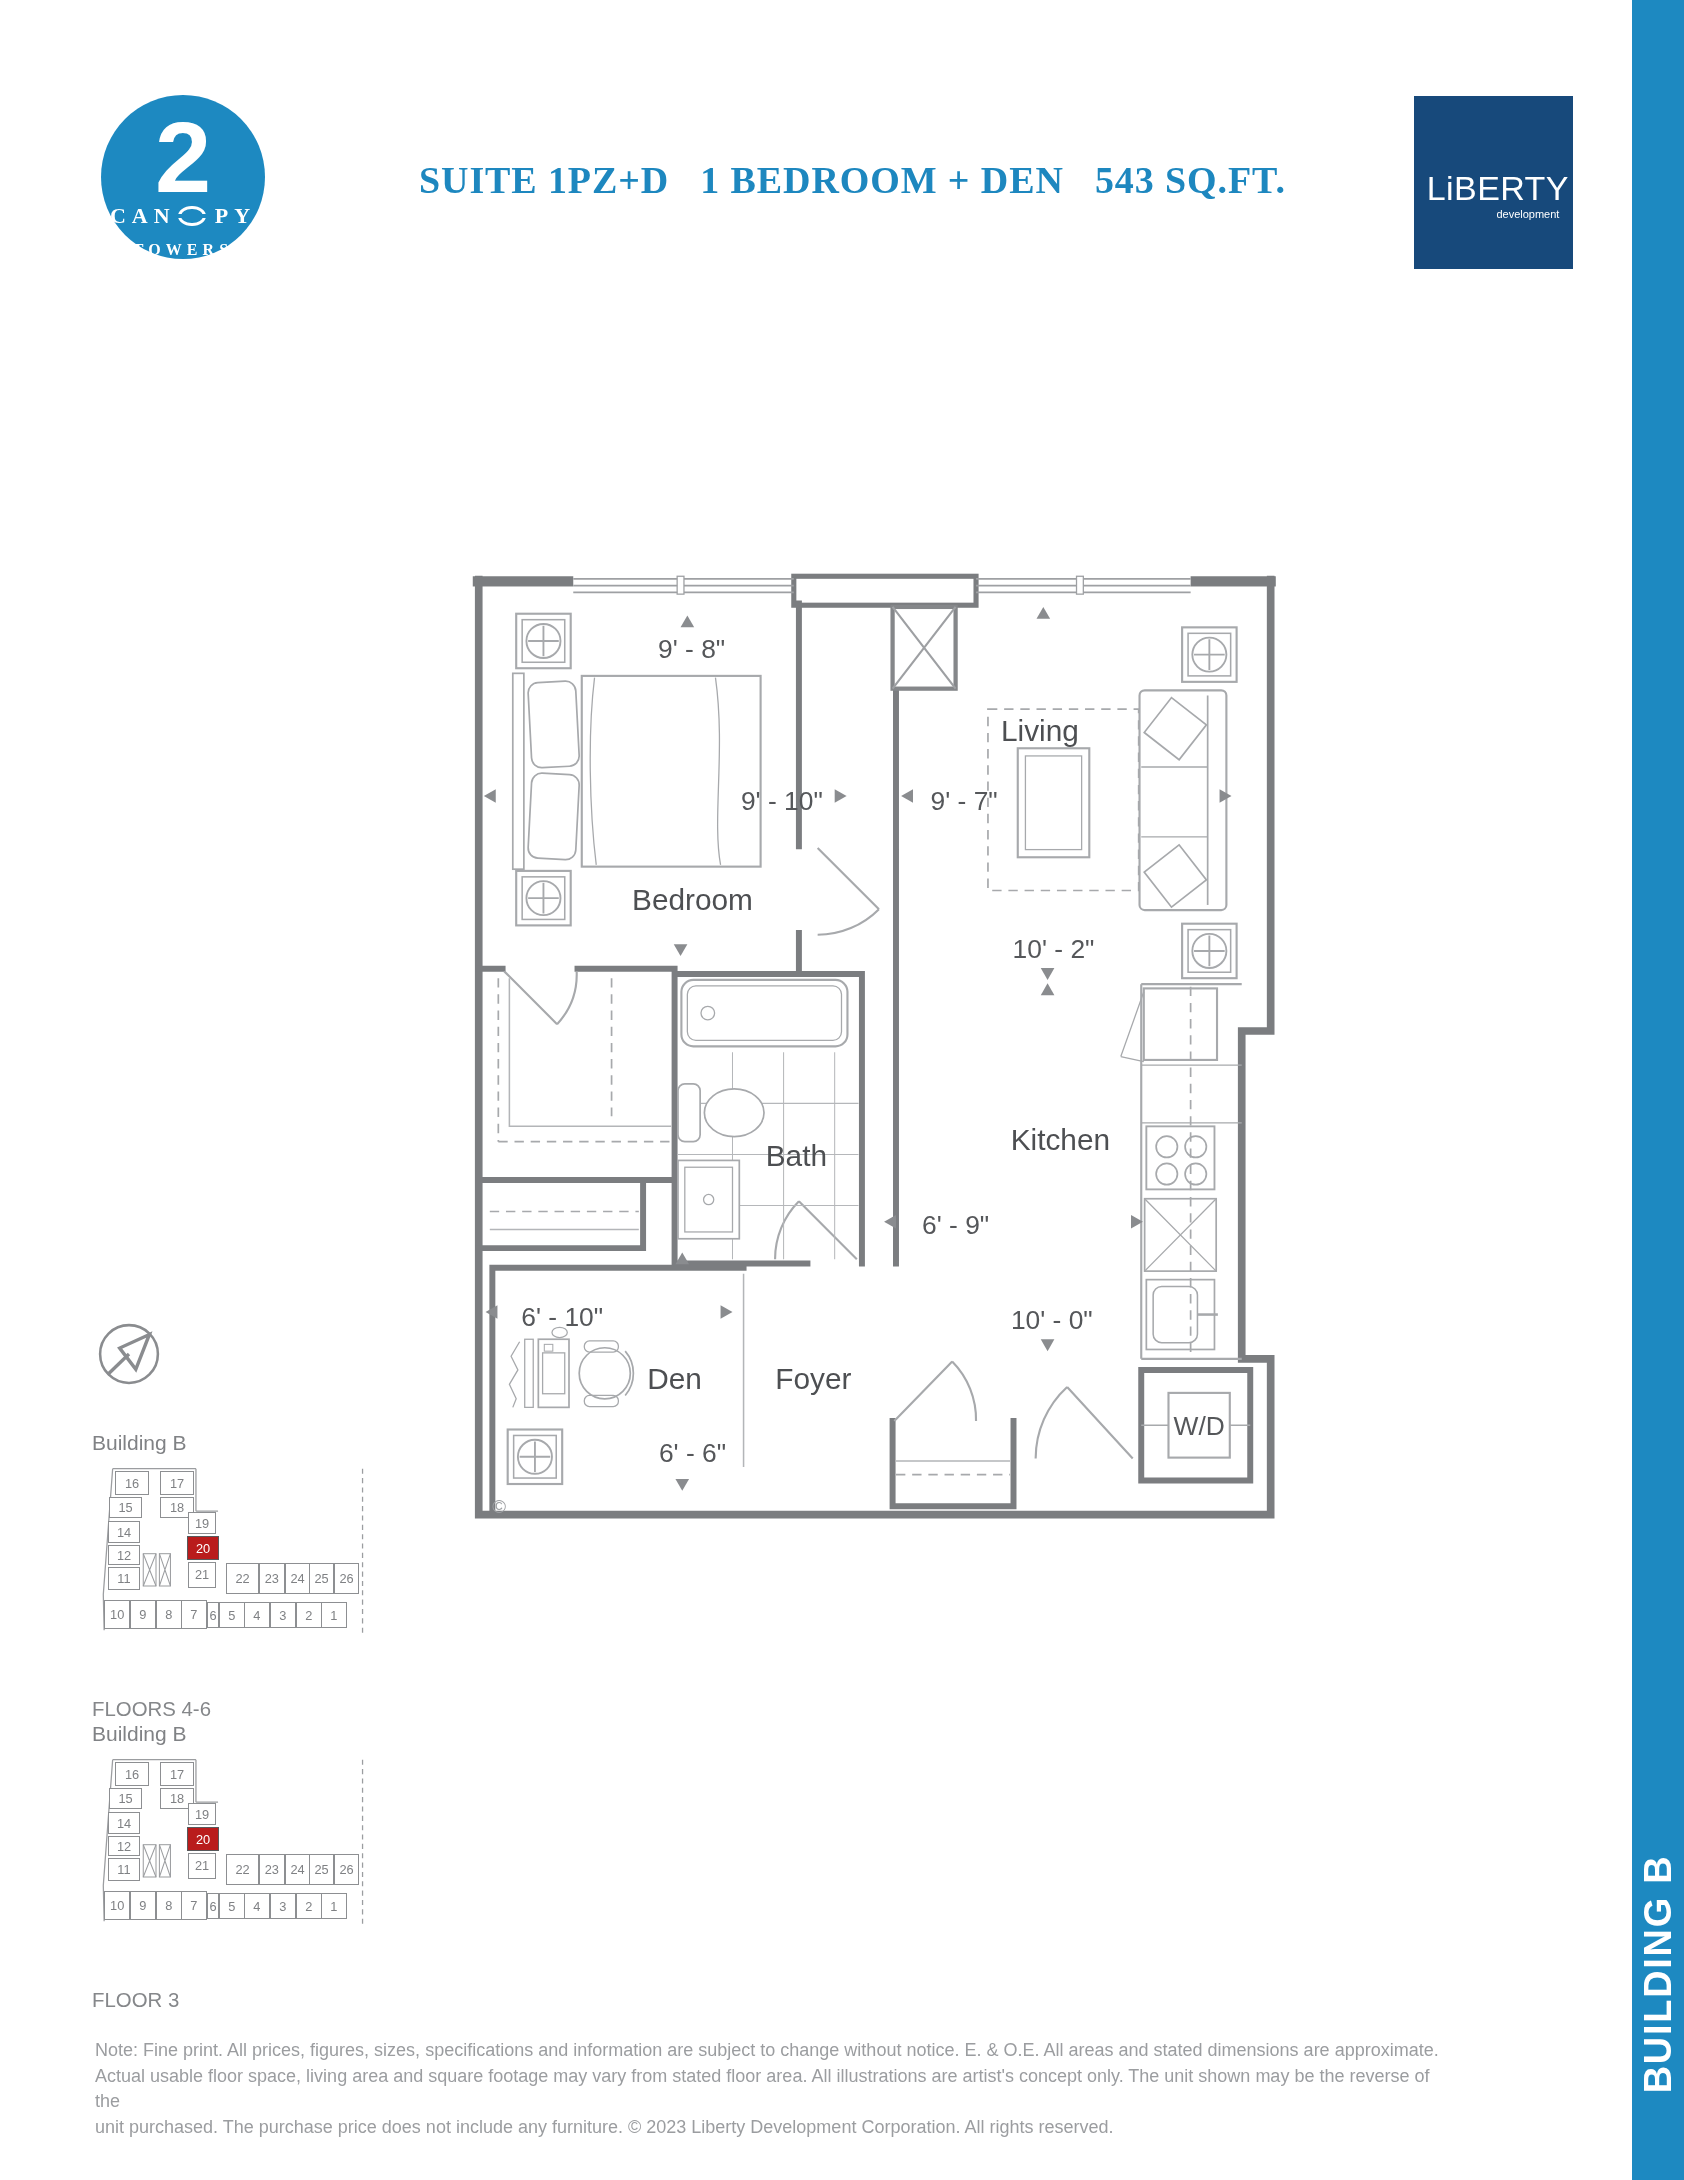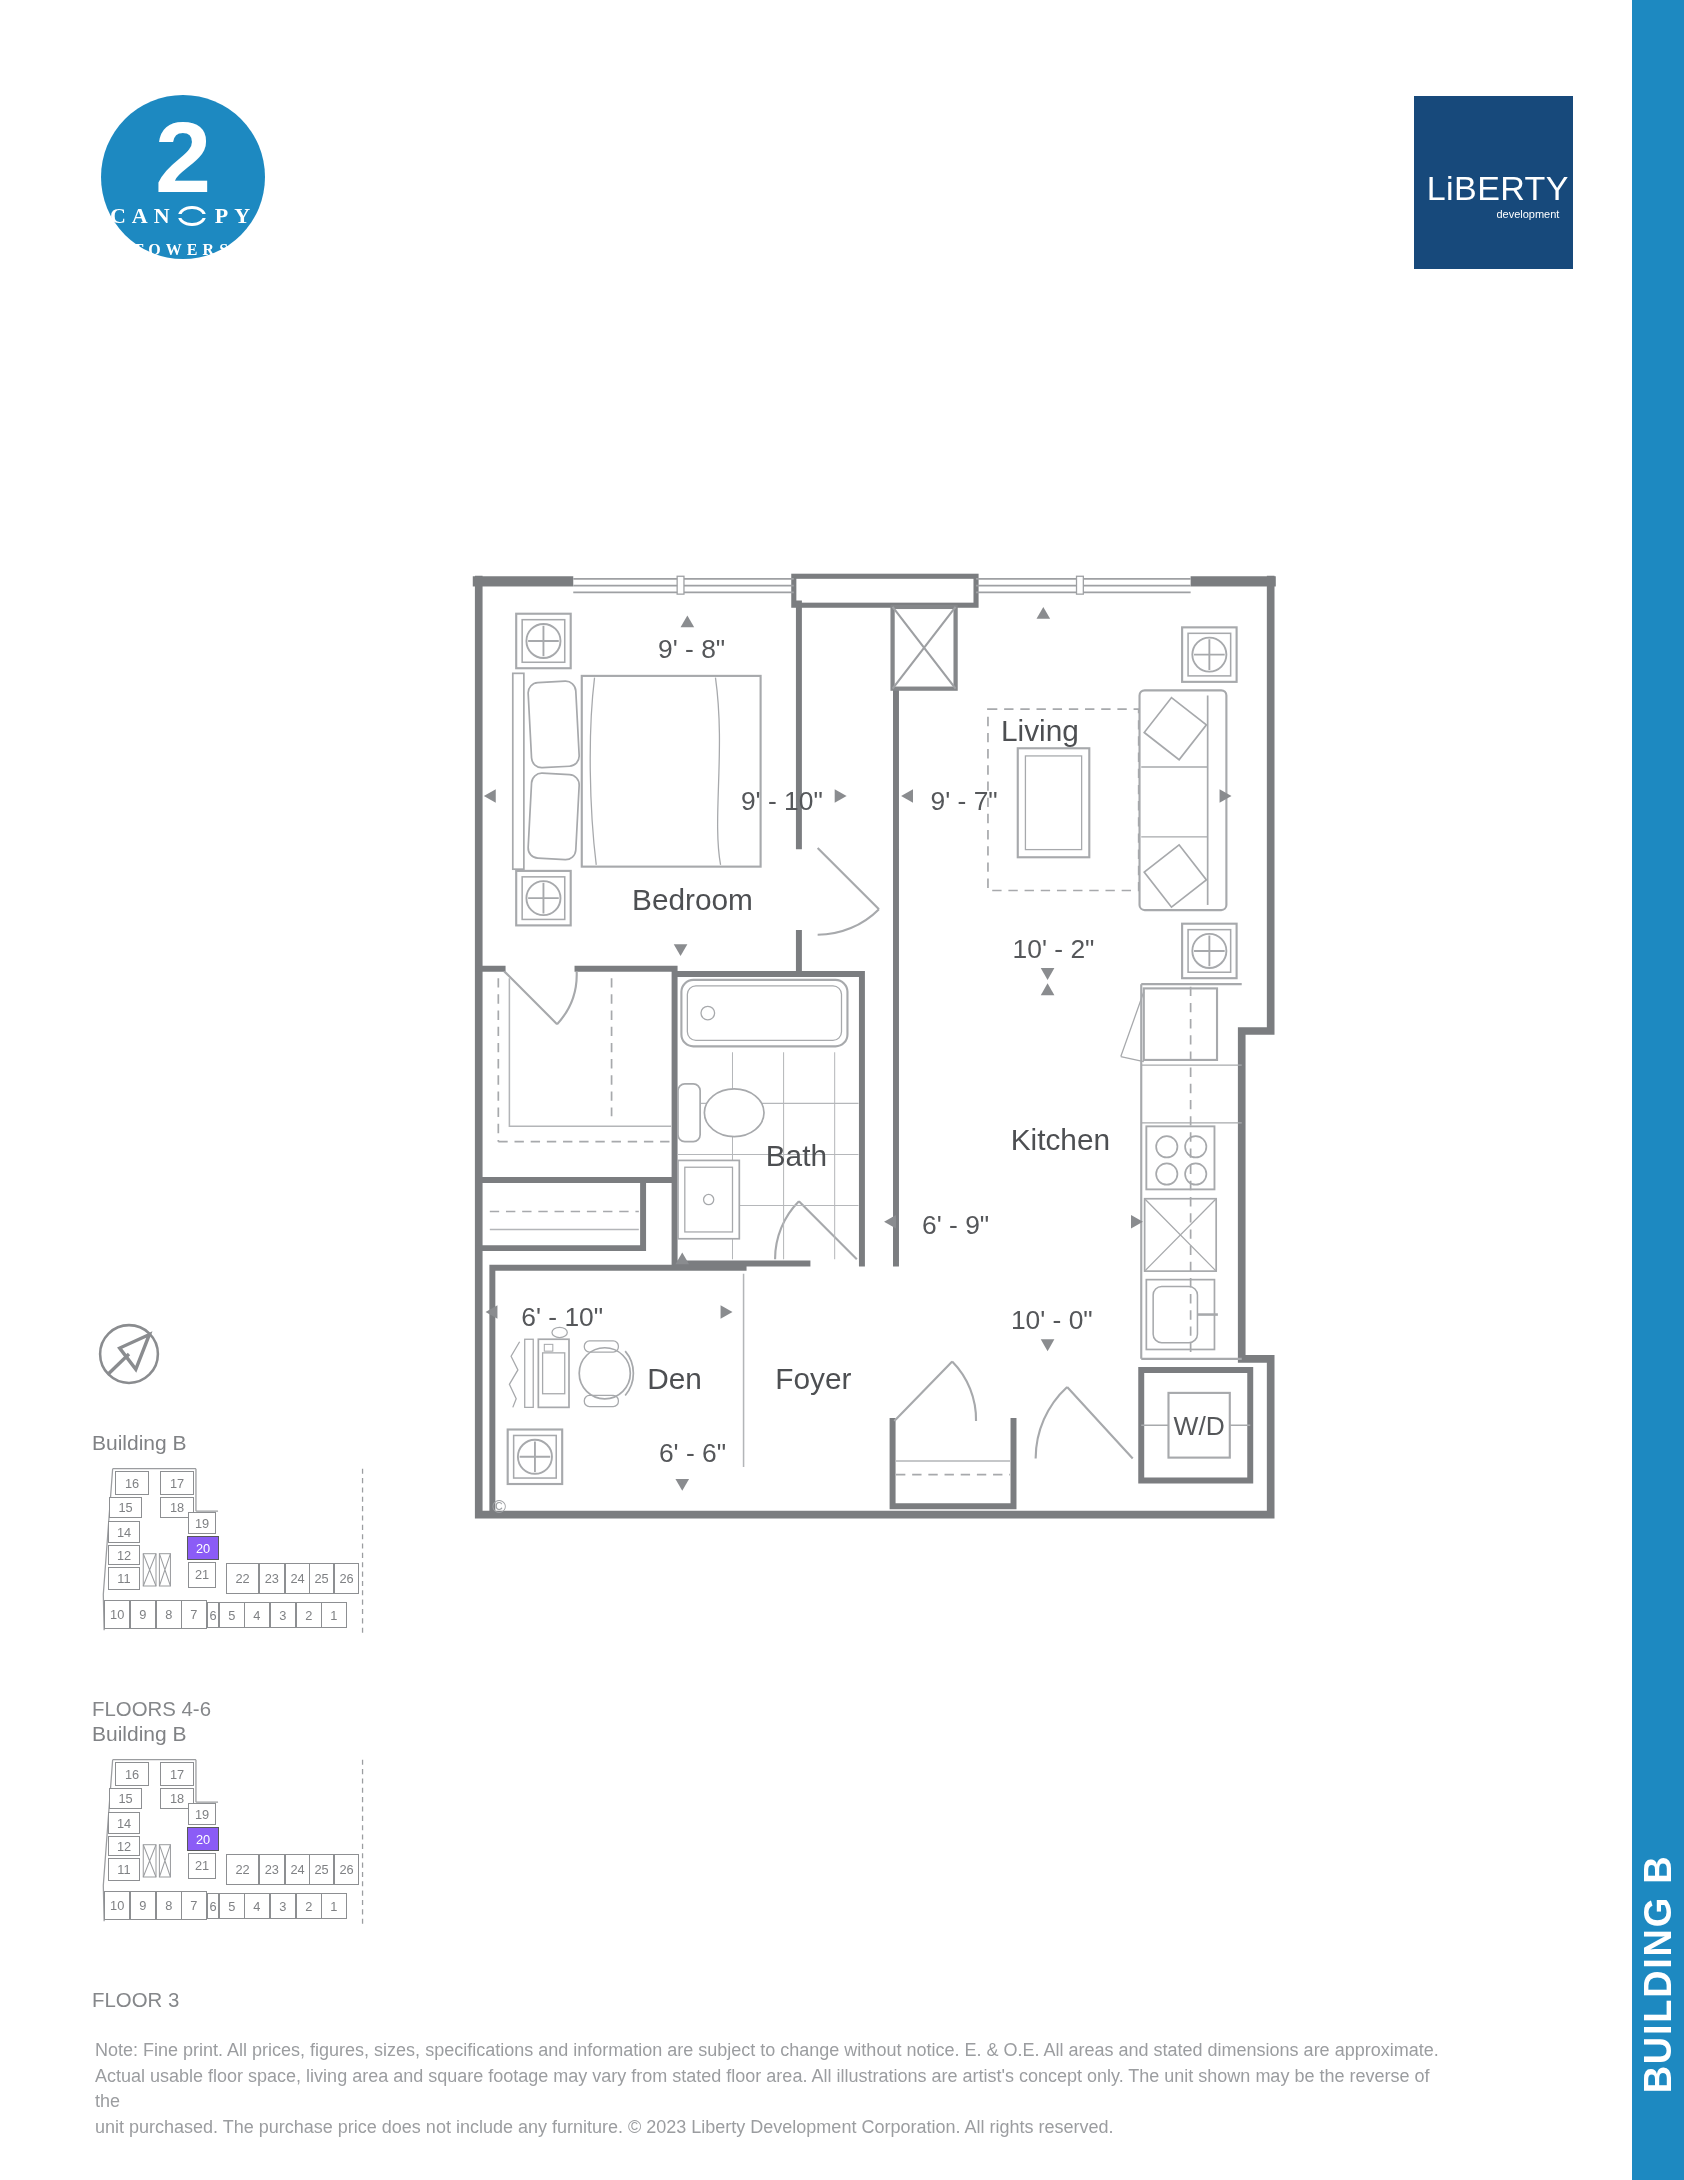--- a/index.html
+++ b/index.html
@@ -36,21 +36,21 @@
   
   .north{position:absolute;left:95px;top:1320px;width:68px;height:68px;}
 
   
   .keyplan{position:absolute;left:92px;width:290px;}
   .kp-title{font-size:21px;color:#808285;}
   .kp-canvas{position:absolute;left:0;top:36px;width:281px;height:170px;}
   .kp-bg{position:absolute;left:0;top:0;width:281px;height:170px;}
   .kp-unit{position:absolute;box-sizing:border-box;border:1.3px solid #8D8F92;background:#fff;
     display:flex;align-items:center;justify-content:center;font-size:12.8px;color:#7F8184;}
-  .kp-hl{background:#8b5cf6;border-color:#58595B;color:#fff;z-index:2;}
+  .kp-hl{background:#b91c1c;border-color:#58595B;color:#fff;z-index:2;}
   .kp-caption{position:absolute;left:0;font-size:20.4px;color:#85878A;margin-top:32px;}
 
   
   .fineprint{position:absolute;left:95px;top:2038px;width:1346px;margin:0;
     font-size:18px;line-height:1.42;color:#9B9DA0;white-space:pre-line;}
 
   
   .band{position:absolute;left:1632px;top:0;width:53px;height:2181px;background:#1D89C1;}
   .band-label{position:absolute;left:26.4px;top:1974px;transform:translate(-50%,-50%) rotate(-90deg);
     white-space:nowrap;color:#fff;font-size:38px;font-weight:bold;letter-spacing:1.7px;}
@@ -63,20 +63,21 @@
   <div class="canopy-logo">
     <div class="canopy-num">2</div>
     <div class="canopy-word">
       <span>CAN</span>
       <span class="canopy-o"></span>
       <span>PY</span>
     </div>
     <div class="canopy-sub">TOWERS</div>
   </div>
 
+  <h1 class="suite-title">SUITE 1PZ+D   1 BEDROOM + DEN   543 SQ.FT.</h1>
 
   <div class="liberty-logo">
     <div class="liberty-name">LiBERTY</div>
     <div class="liberty-sub">development</div>
   </div>
 
   <svg class="plan" viewBox="0 0 970 1140">
     <defs>
       <g id="fx" stroke="#A7A9AC" fill="none">
         <rect x="0" y="0" width="64" height="64" stroke-width="2.5"></rect>

